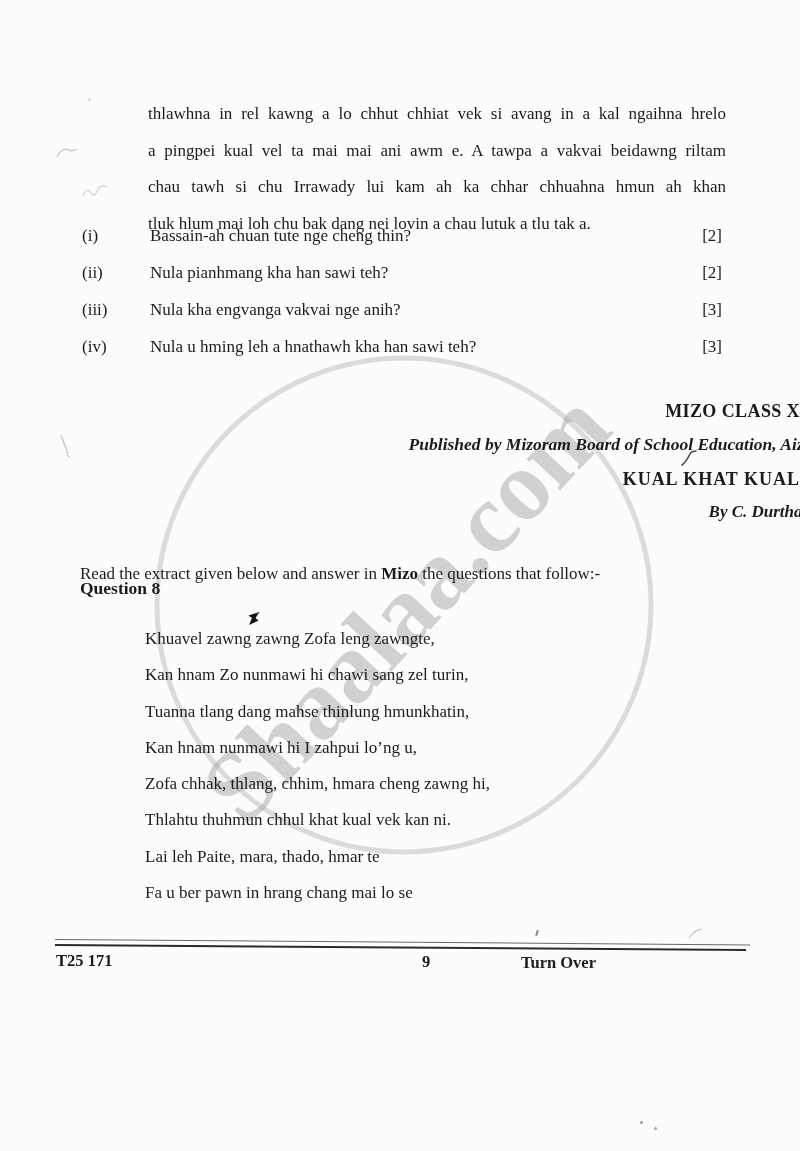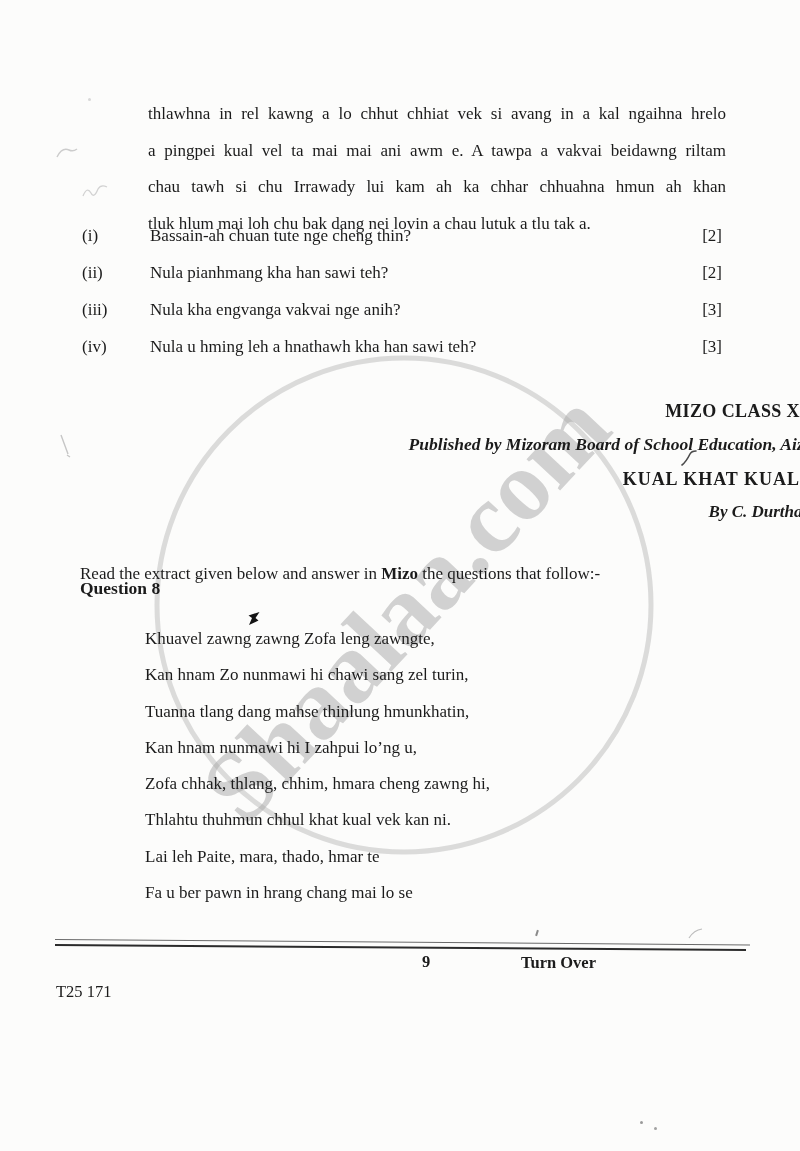--- a/index.html
+++ b/index.html
@@ -51,21 +51,21 @@
   .poem div{white-space:nowrap;}
 
   .rule-thin{
     position:absolute;left:55px;top:939px;width:695px;height:1px;
     background:#6a6a6a;transform:rotate(0.45deg);transform-origin:left center;
   }
   .rule-thick{
     position:absolute;left:55px;top:944px;width:691px;height:2.4px;
     background:#2b2b2b;transform:rotate(0.42deg);transform-origin:left center;
   }
-  .footer-code{position:absolute;left:56px;top:951px;font-weight:normal;font-size:16.5px;margin-top:31px;}
+  .footer-code{position:absolute;left:56px;top:951px;font-weight:bold;font-size:16.5px;}
   .footer-page{position:absolute;left:414px;top:952px;width:24px;text-align:center;font-weight:bold;font-size:16.5px;}
   .footer-turn{position:absolute;right:60px;top:953px;font-weight:bold;font-size:16.5px;}
 
   
   .artifact{position:absolute;pointer-events:none;}
 </style>
 </head>
 <body>
 
 <div id="page">

